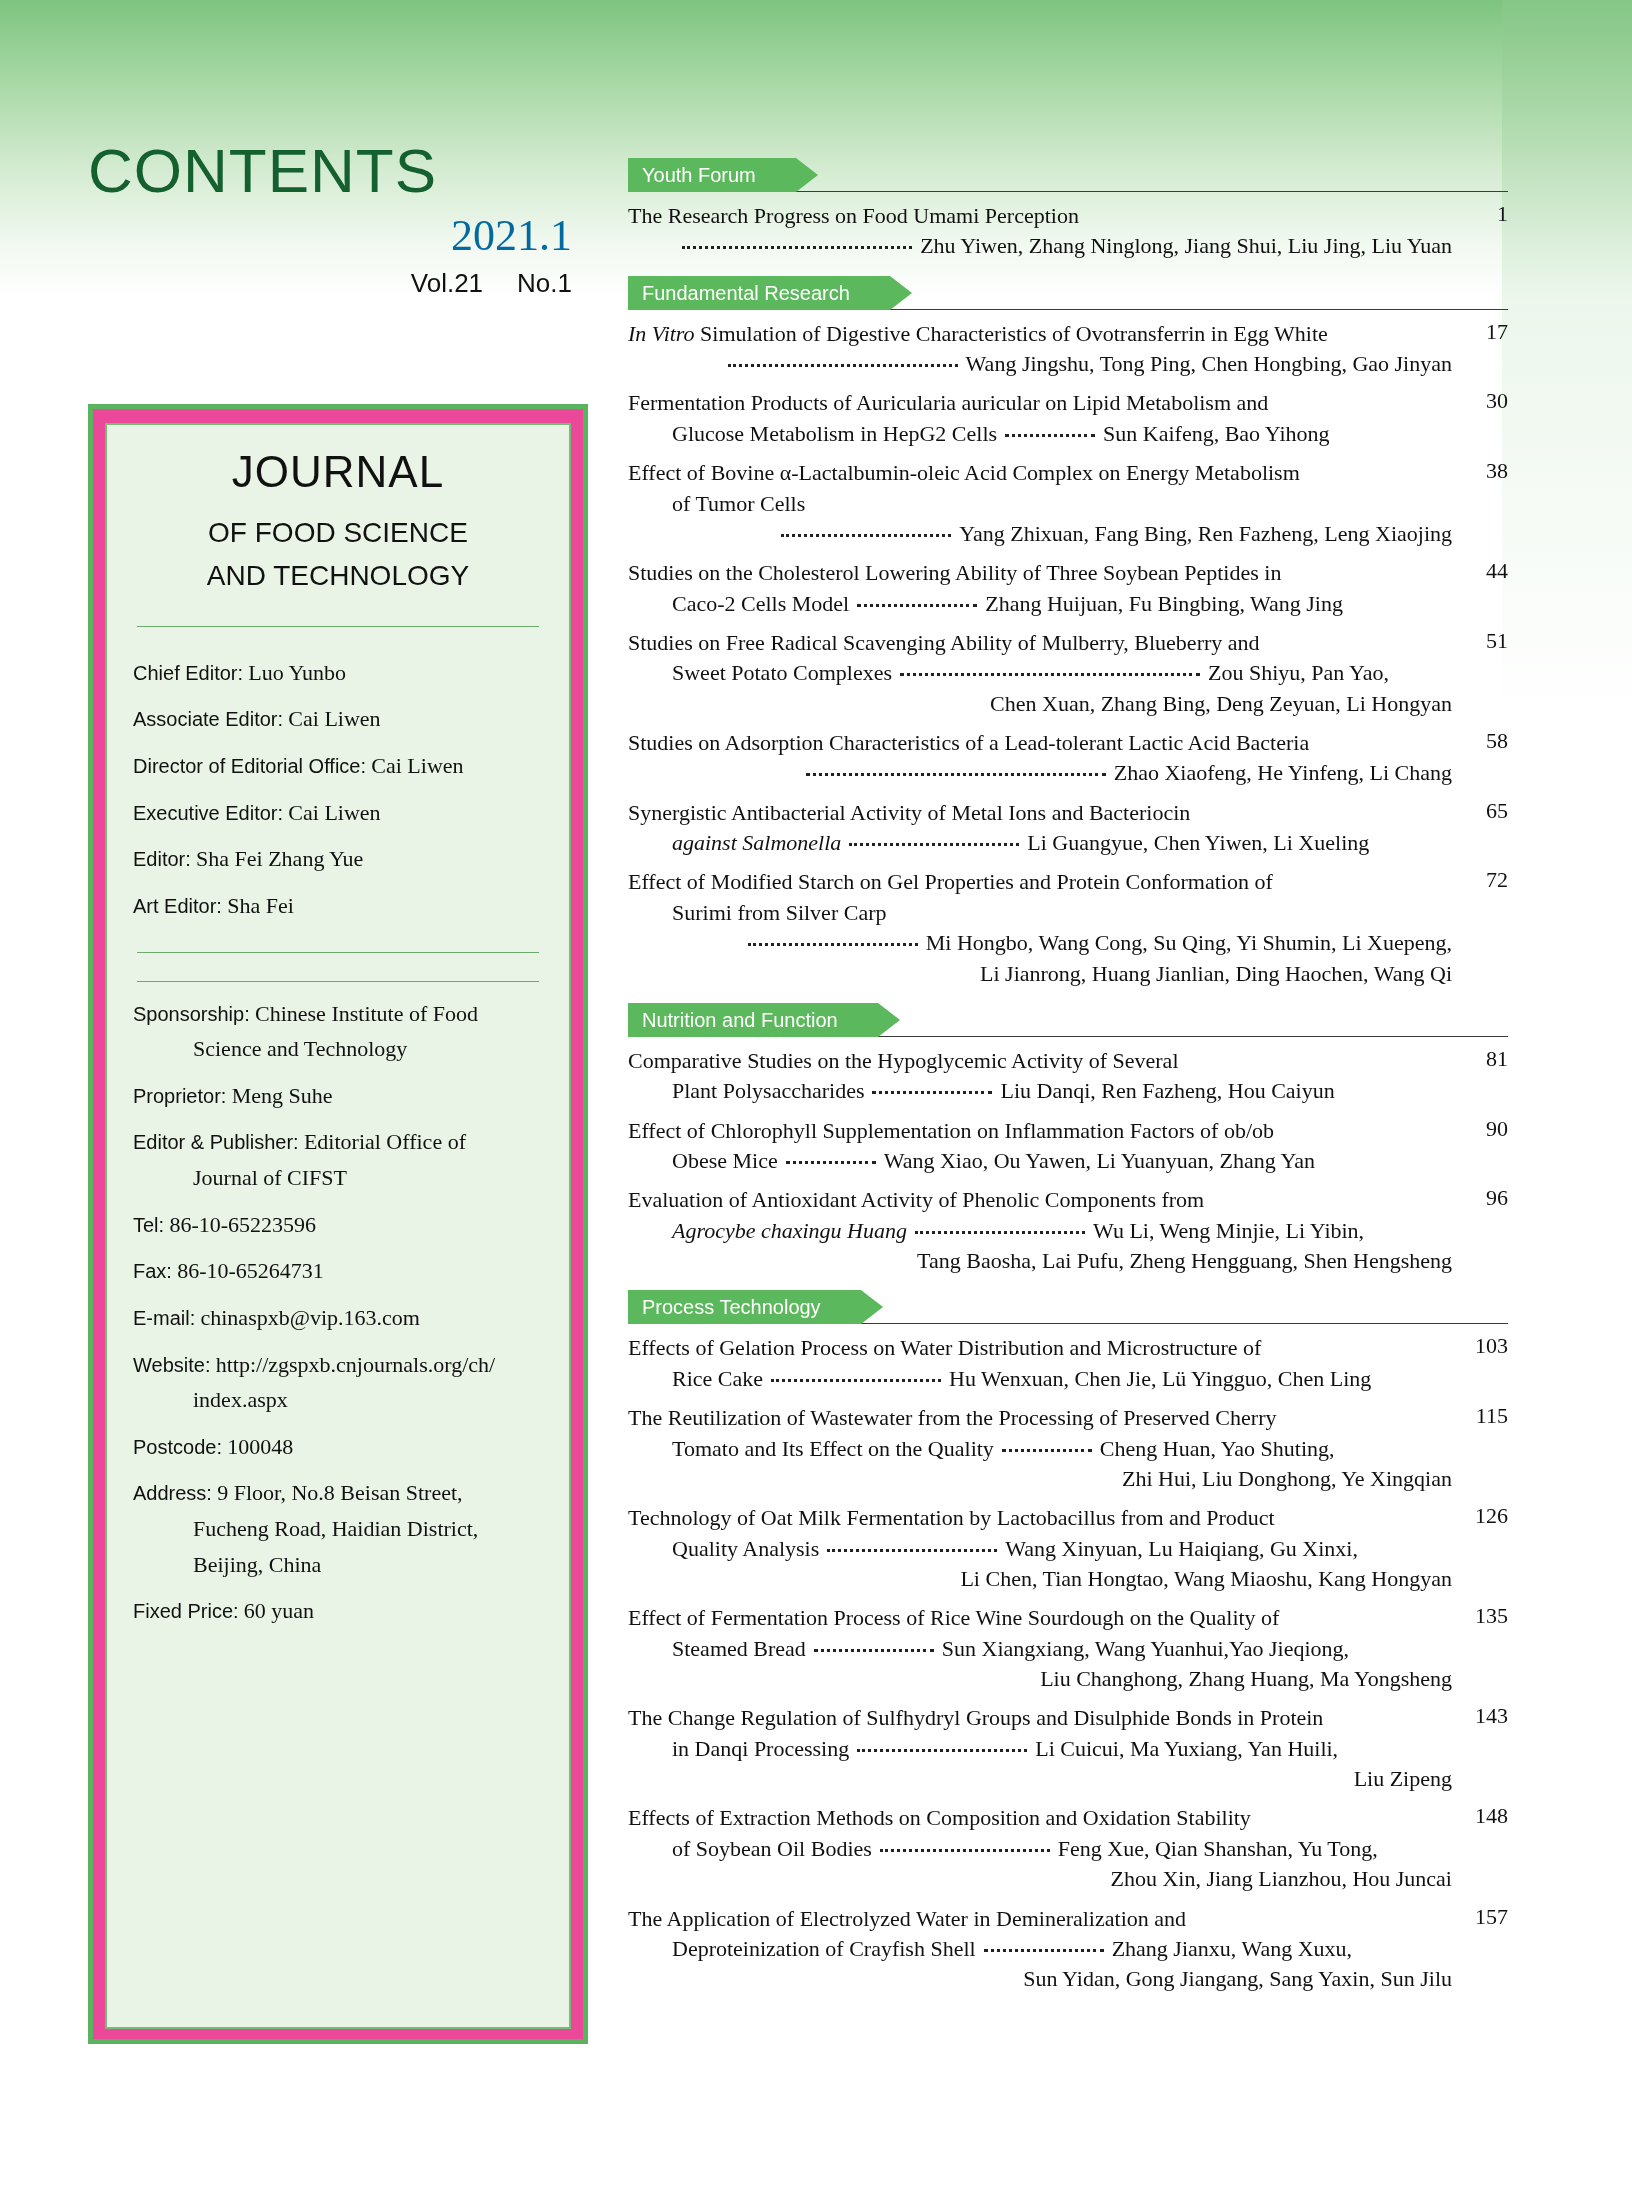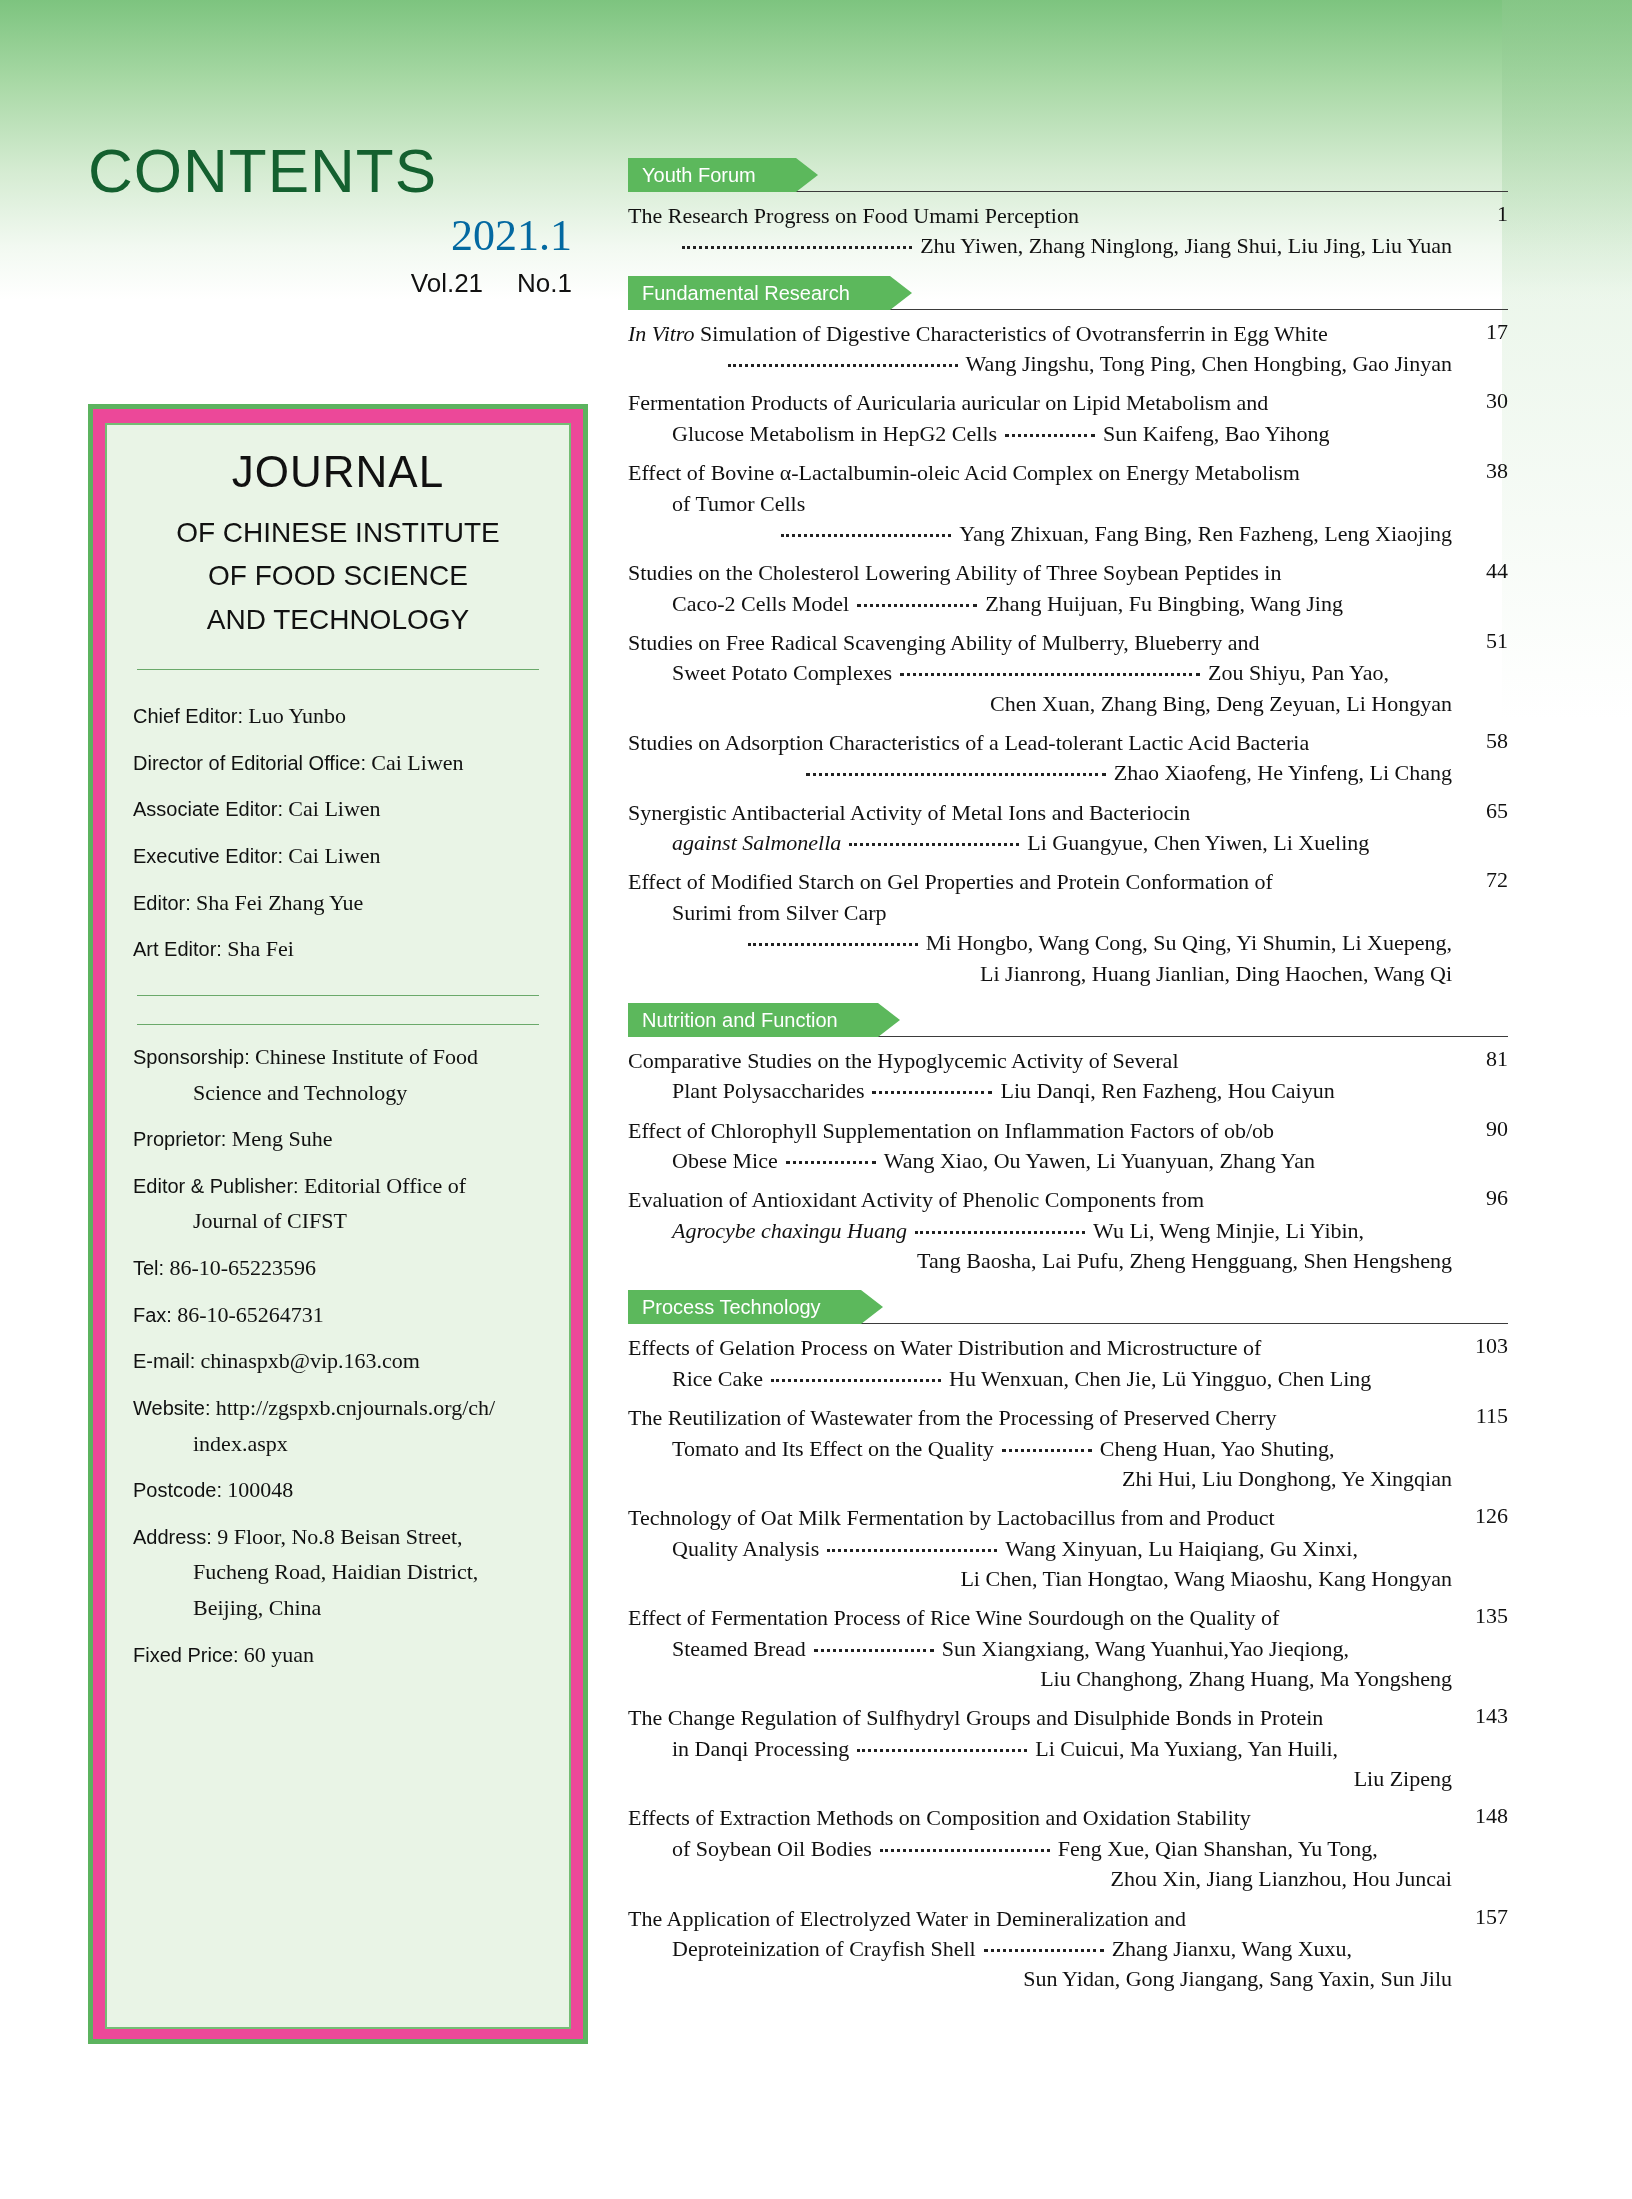--- a/index.html
+++ b/index.html
@@ -220,38 +220,37 @@
     <div class="issue-year">2021.1</div>
     <div class="issue-vol">
       <span>Vol.21</span><span class="no">No.1</span>
     </div>
   </div>
 
   <div class="infobox">
     <div class="infobox-inner">
       <div class="journal-name">
         <div class="l1">JOURNAL</div>
-        <div class="l2">OF CHINESE INSTITUTE</div>
         <div class="l2">OF FOOD SCIENCE</div>
         <div class="l2">AND TECHNOLOGY</div>
       </div>
 
       <hr class="rule">
 
       <div class="meta-list">
         <div class="meta-line">
           <span class="lbl">Chief Editor:</span>
           <span class="val">Luo Yunbo</span>
         </div>
         <div class="meta-line">
+          <span class="lbl">Associate Editor:</span>
+          <span class="val">Cai Liwen</span>
+        </div>
+        <div class="meta-line">
           <span class="lbl">Director of Editorial Office:</span>
-          <span class="val">Cai Liwen</span>
-        </div>
-        <div class="meta-line">
-          <span class="lbl">Associate Editor:</span>
           <span class="val">Cai Liwen</span>
         </div>
         <div class="meta-line">
           <span class="lbl">Executive Editor:</span>
           <span class="val">Cai Liwen</span>
         </div>
         <div class="meta-line">
           <span class="lbl">Editor:</span>
           <span class="val">Sha Fei  Zhang Yue</span>
         </div>

